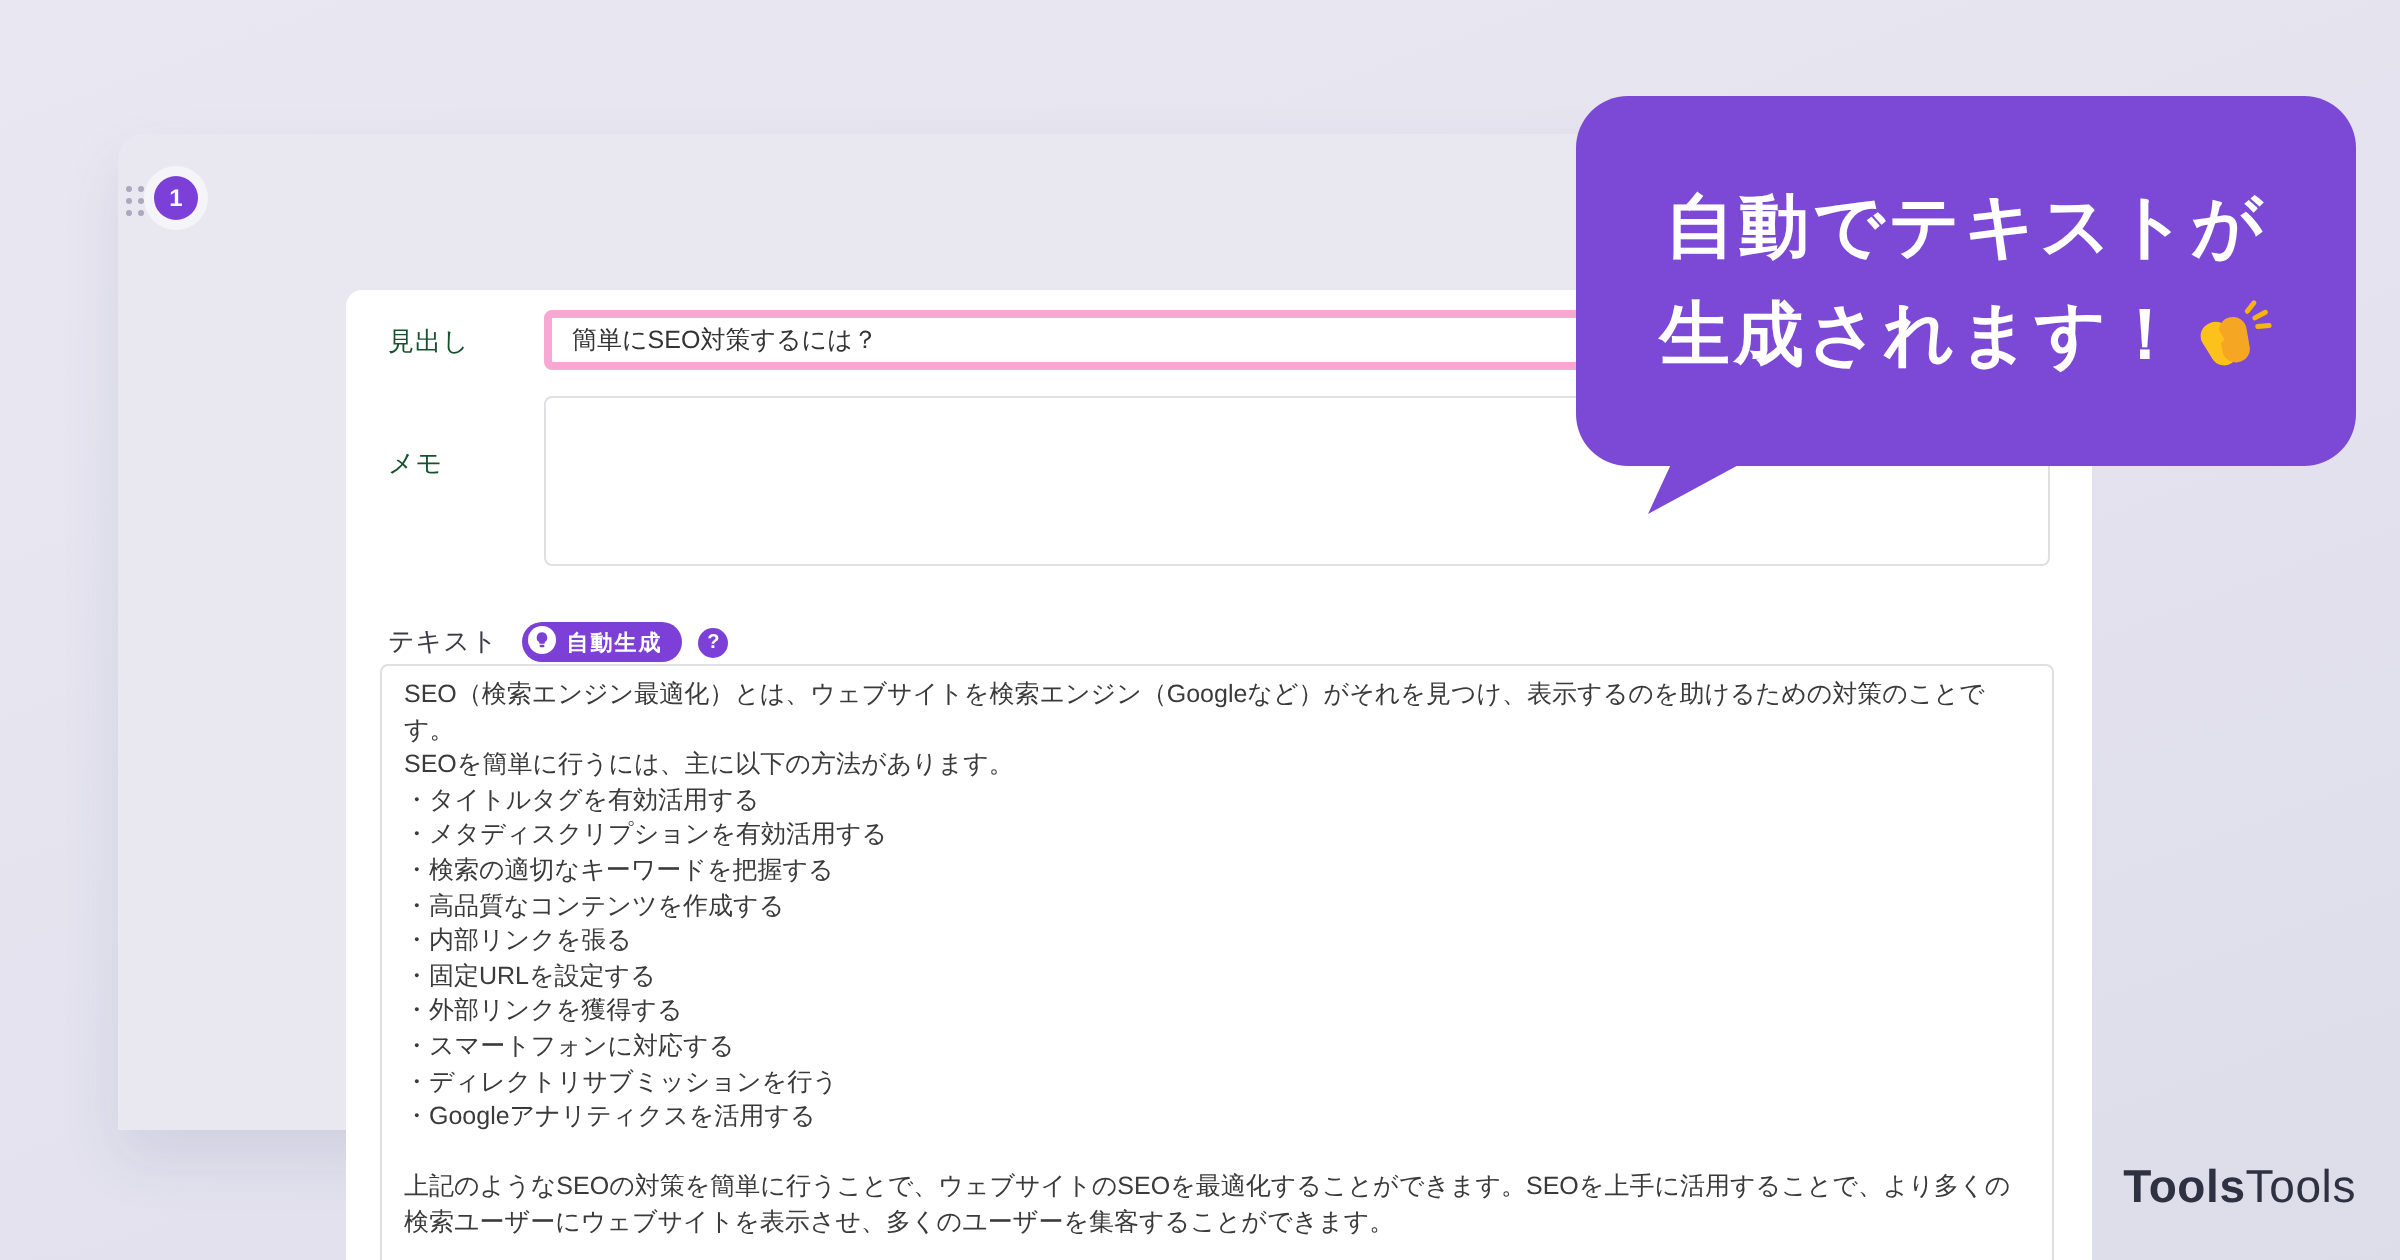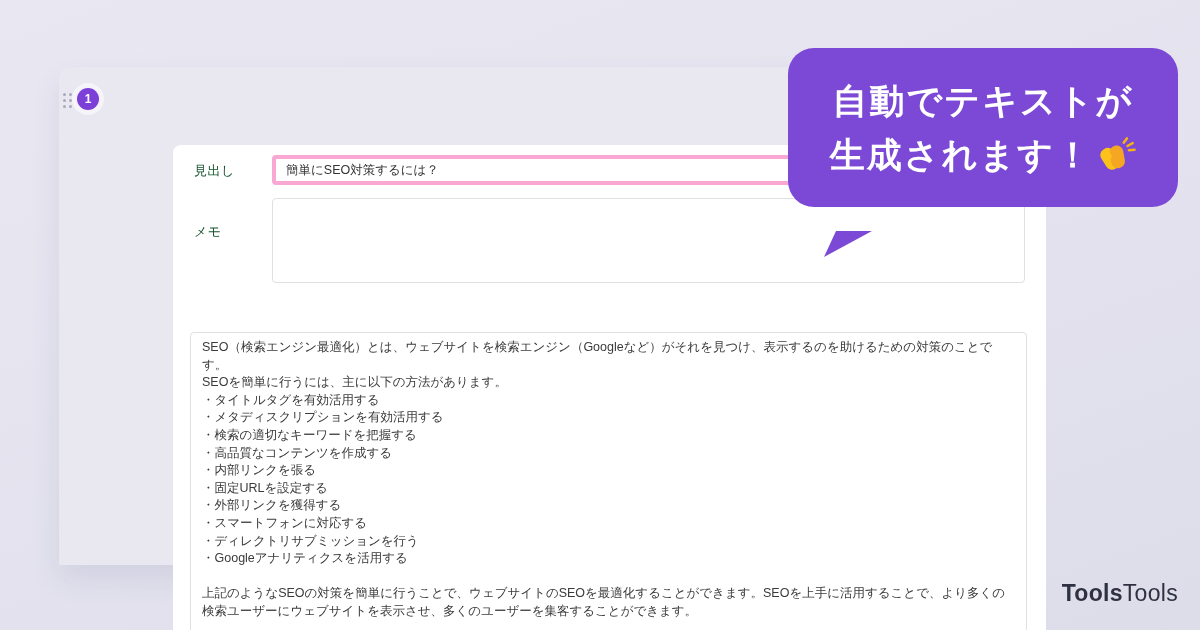--- a/index.html
+++ b/index.html
@@ -68,21 +68,21 @@
     position:absolute; left:17px; top:187px; width:837px; height:312px;
     border:1px solid #DFDFE4; border-radius:4px; background:#fff;
     resize:none; outline:none; overflow:hidden;
     font-family:"Liberation Sans", sans-serif;
     font-size:12.5px; line-height:17.6px; color:#3A3A3A; padding:6px 11px;
     white-space:pre-wrap;
   }
 
   
   .bubble{
-    position:absolute; left:788px; top:48px; width:390px; height:159px;
+    position:absolute; left:788px; top:48px; width:390px; height:185px;
     background:#7B49D6; border-radius:26px; z-index:10;
     display:flex; flex-direction:column; align-items:center; justify-content:center;
     color:#fff; font-weight:bold; font-size:35px; line-height:54px; letter-spacing:2px;
     text-align:center;
   }
   .bubble .tail{ position:absolute; left:18px; top:183px; }
   .bubble .l2wrap{ display:flex; align-items:center; gap:6px; }
   .clap-svg{ display:inline-block; }
 
   
@@ -109,20 +109,34 @@
     <div class="num-badge">1</div>
   </div>
 
   <div class="card">
     <label class="field-label" style="top:17px;">見出し</label>
     <input class="heading-input" type="text" value="簡単にSEO対策するには？" style="">
 
     <label class="field-label" style="top:78px;">メモ</label>
     <textarea class="memo-textarea" style=""></textarea>
 
+    <div class="text-row">
+      <span class="field-label-inline">テキスト</span>
+      <button class="auto-badge">
+        <span class="badge-icon">
+          <svg viewBox="0 0 14 14" width="14" height="14">
+            <circle cx="7" cy="7" r="7" fill="#ffffff"></circle>
+            <path d="M7 3.1 a2.7 2.7 0 0 1 1.35 5 v.8 h-2.7 v-.8 A2.7 2.7 0 0 1 7 3.1 Z" fill="#7C3FD8"></path>
+            <rect x="5.8" y="9.4" width="2.4" height="1.2" rx="0.5" fill="#7C3FD8"></rect>
+          </svg>
+        </span>
+        <span>自動生成</span>
+      </button>
+      <button class="help-btn">?</button>
+    </div>
 
     <textarea class="gen-textarea" style="">SEO（検索エンジン最適化）とは、ウェブサイトを検索エンジン（Googleなど）がそれを見つけ、表示するのを助けるための対策のことです。
 SEOを簡単に行うには、主に以下の方法があります。
 ・タイトルタグを有効活用する
 ・メタディスクリプションを有効活用する
 ・検索の適切なキーワードを把握する
 ・高品質なコンテンツを作成する
 ・内部リンクを張る
 ・固定URLを設定する
 ・外部リンクを獲得する

